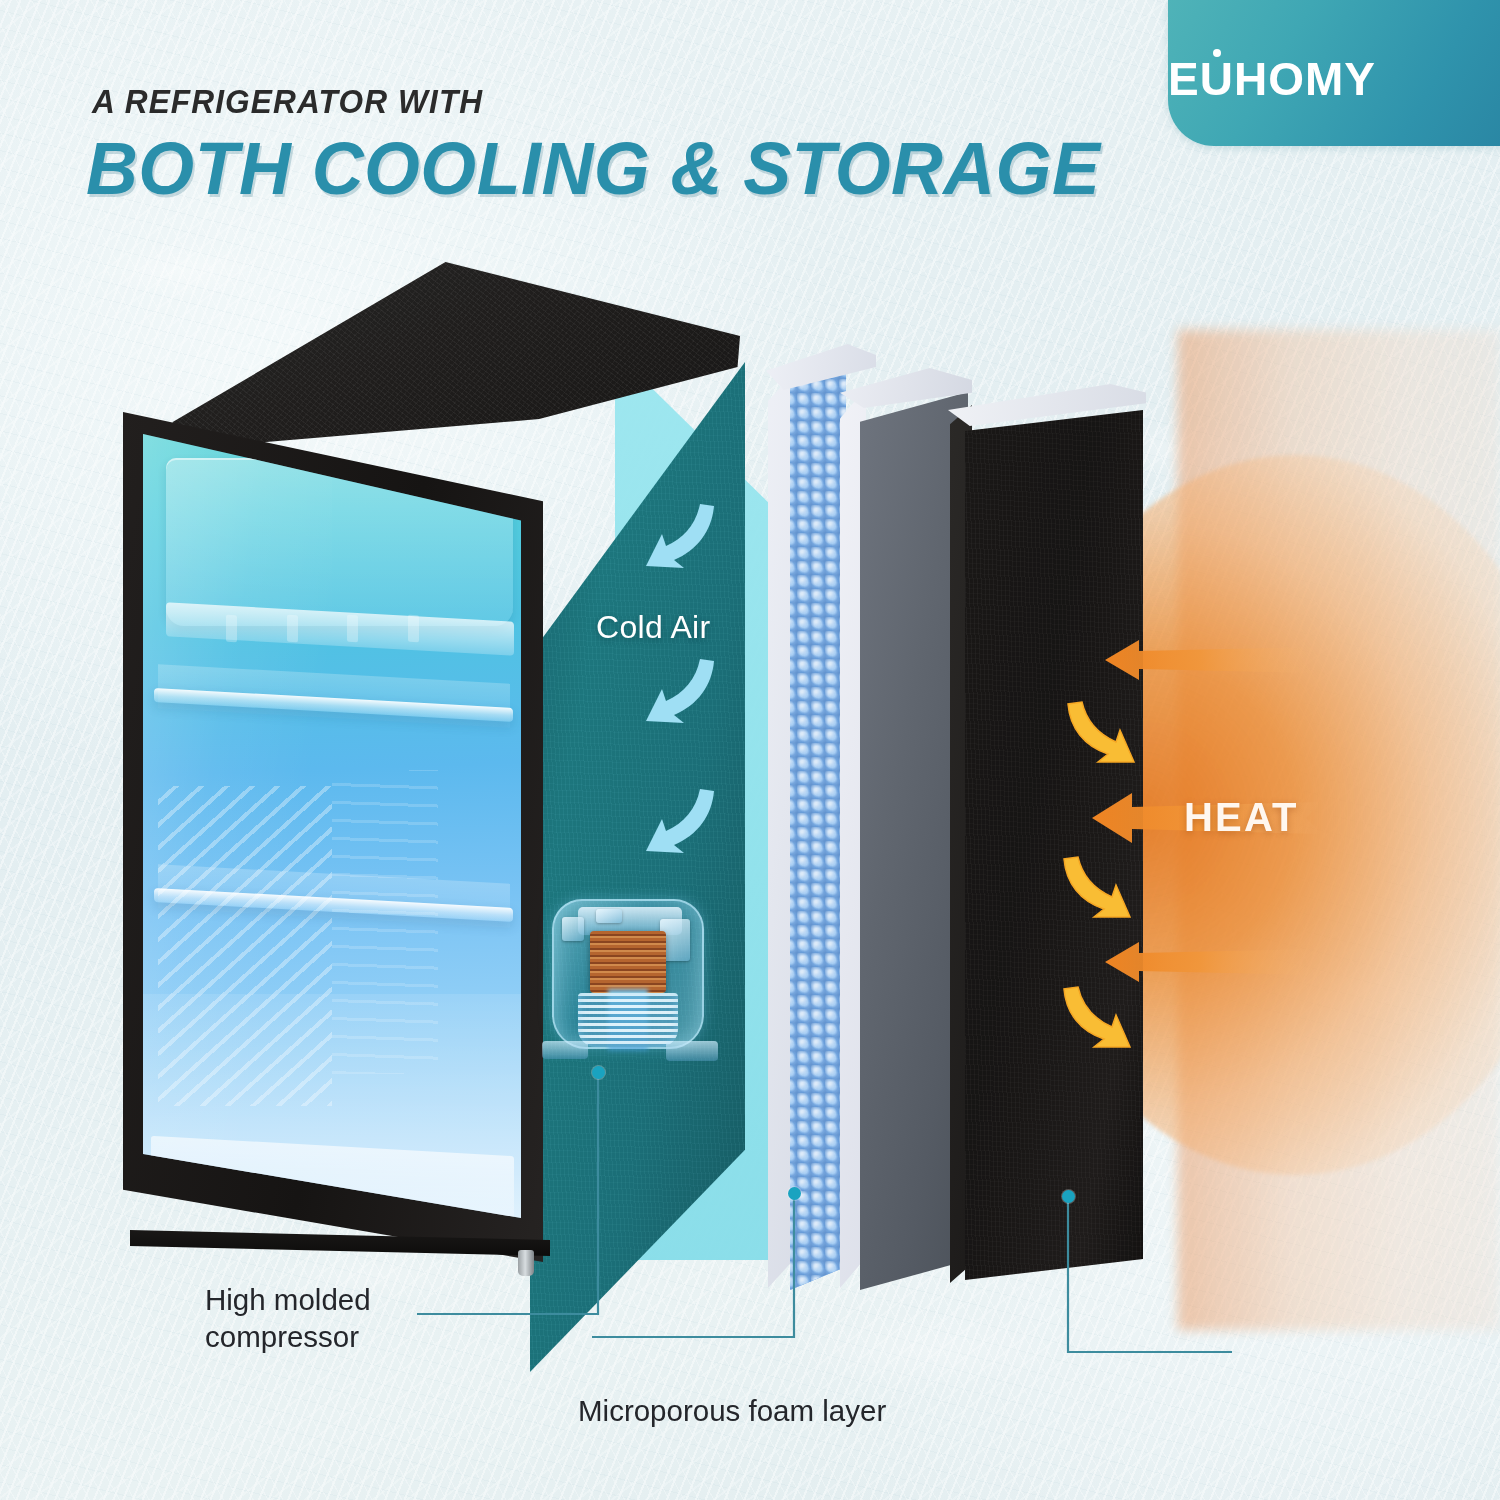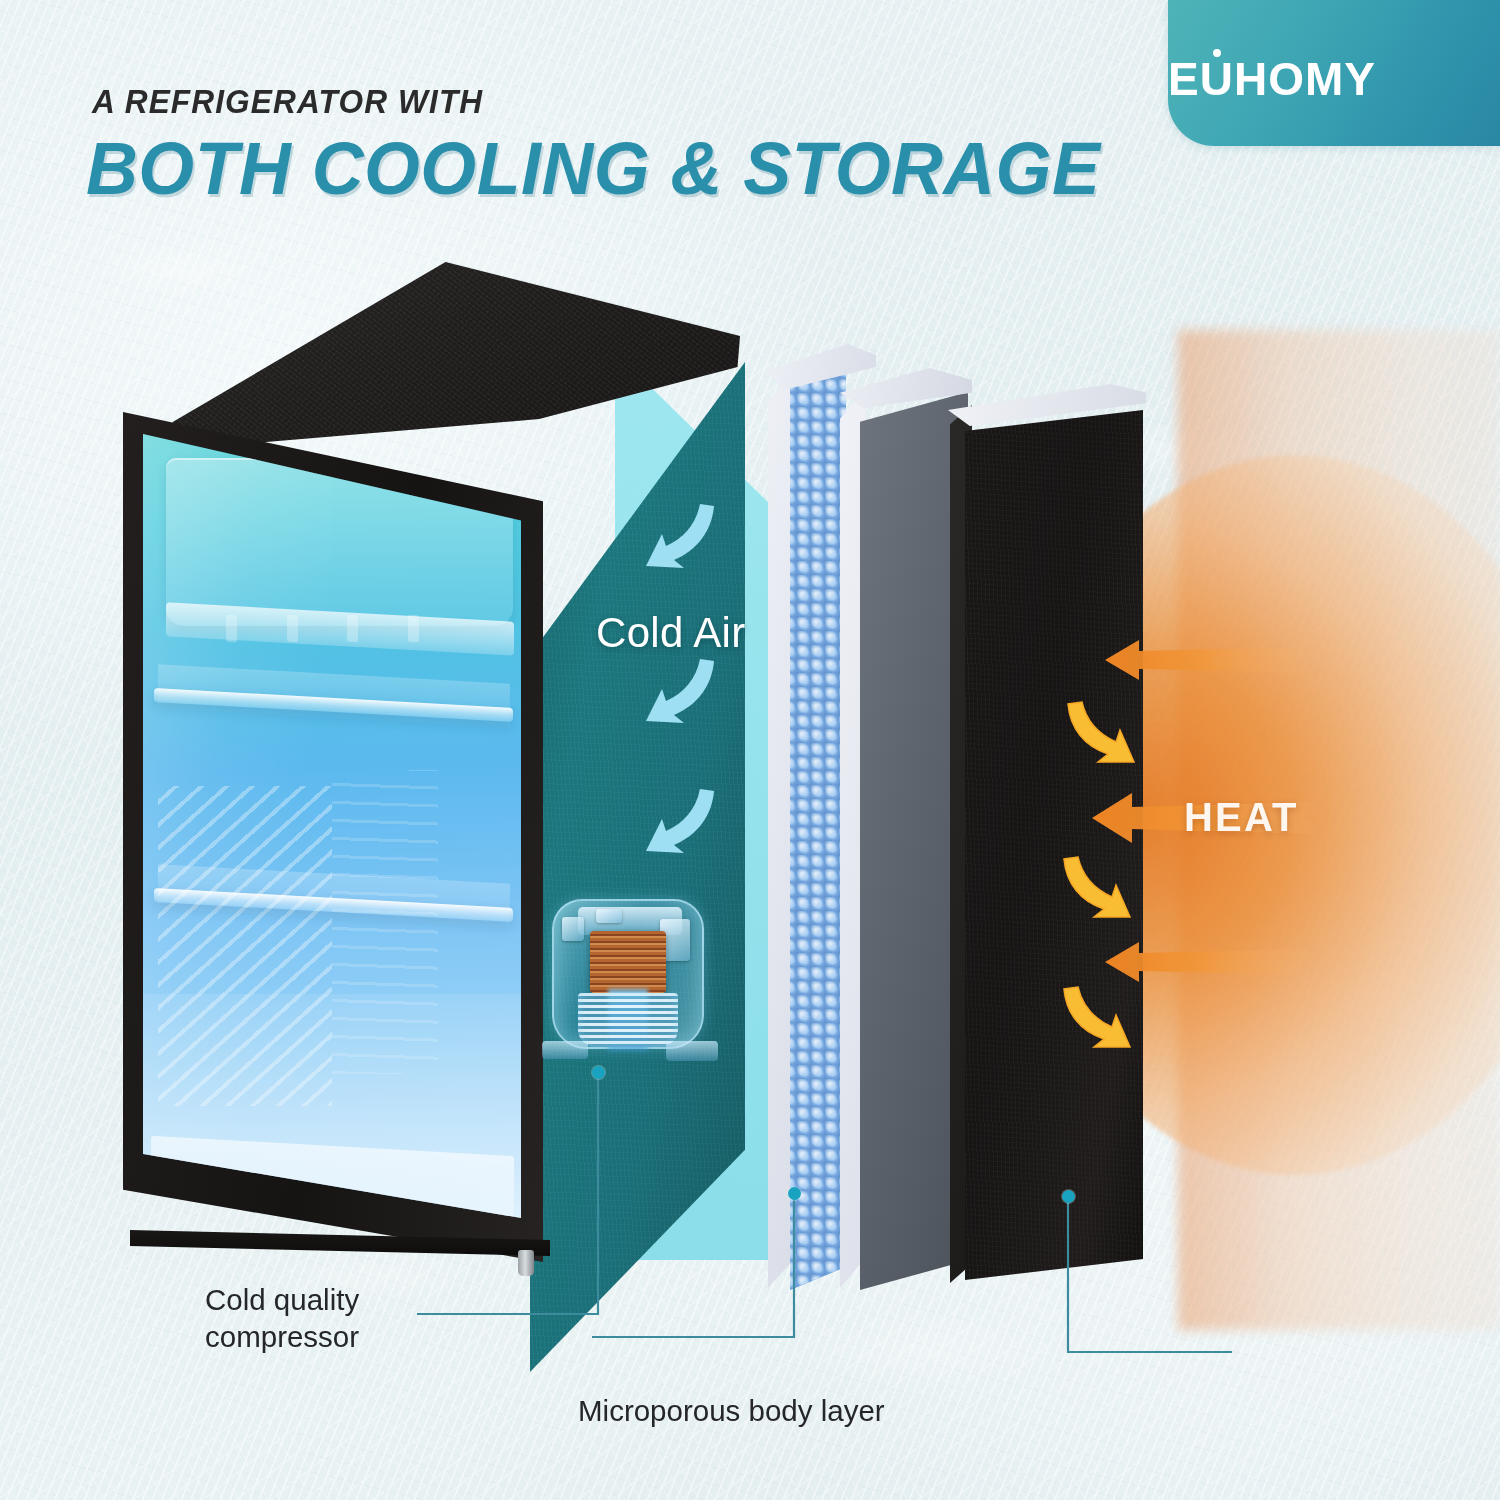--- a/index.html
+++ b/index.html
@@ -333,21 +333,21 @@
   }
 
   
   .cold-arrow{ position:absolute; width:80px; height:76px; }
   .heat-str{ position:absolute; height:44px; }
   .heat-curve{ position:absolute; width:74px; height:70px; }
 
   
   #cold-air-label{
     position:absolute; left:596px; top:609px;
-    font-size:42px; color:#ffffff; letter-spacing:.3px;
+    font-size:32px; color:#ffffff; letter-spacing:.3px;
     text-shadow:0 2px 6px rgba(0,50,60,.45);
     white-space:nowrap;
   }
   #heat-label{
     position:absolute; left:1184px; top:795px;
     font-size:40px; color:#fff7ef; letter-spacing:2.2px; font-weight:700;
     text-shadow:0 2px 7px rgba(150,70,20,.45);
     white-space:nowrap;
   }
 
@@ -503,16 +503,16 @@
 
       <path class="lead" d="M794 1193 L794 1337 L592 1337"></path>
 
       <path class="lead" d="M1068 1196 L1068 1352 L1232 1352"></path>
     </svg>
     <div class="dot" style="left:592px;top:1066px"></div>
     <div class="dot" style="left:788px;top:1187px"></div>
     <div class="dot" style="left:1062px;top:1190px"></div>
   </div>
 
-  <div class="callout-text" id="cap-compressor">Cold quality
+  <div class="callout-text" id="cap-compressor">High molded
 compressor</div>
-  <div class="callout-text" id="cap-foam">Microporous body layer</div>
+  <div class="callout-text" id="cap-foam">Microporous foam layer</div>
 </div>
 
 </body></html>

